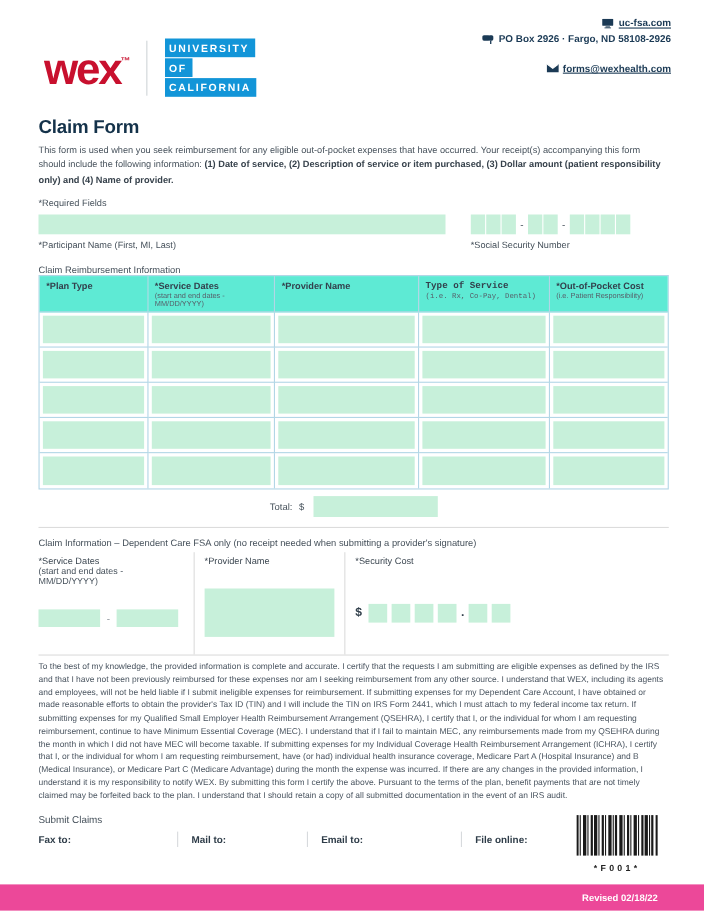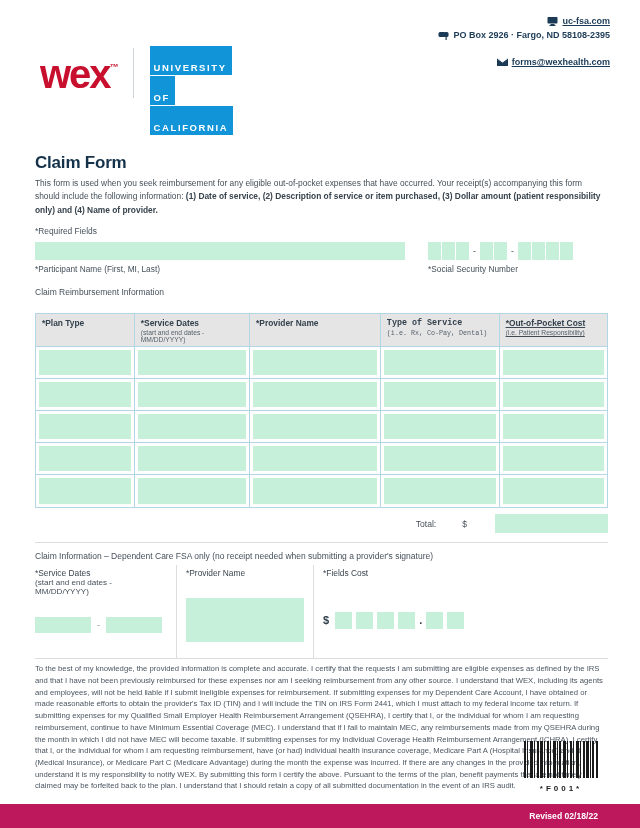--- a/index.html
+++ b/index.html
@@ -1,26 +1,26 @@
 <!DOCTYPE html>
 <html><head>
 <meta charset="utf-8">
 <style>
   * { margin:0; padding:0; box-sizing:border-box; }
   body { background:#e8e8e8; font-family:"Liberation Sans", sans-serif; }
   .page { position:relative; width:640px; height:828px; background:#ffffff; margin:0 auto; overflow:hidden; color:#3f4a54; }
 
   
   .header { display:flex; justify-content:space-between; padding:14px 30px 0 40px; }
-  .brand { display:flex; align-items:flex-start; margin-top:32px; }
+  .brand { display:flex; align-items:flex-start; margin-top:21px; }
   .wex-logo { font-size:40px; font-weight:800; color:#c8102e; letter-spacing:-2px; line-height:1; margin-top:8px; }
   .wex-logo sup { font-size:9px; letter-spacing:0; vertical-align:18px; }
   .brand-divider { width:1px; height:50px; background:#cfd4d8; margin:2px 16px 0 14px; }
   .uc-block { display:flex; flex-direction:column; align-items:flex-start; }
-  .uc-line { display:inline-block; background:#1295d8; color:#fff; font-weight:700; font-size:9.5px; letter-spacing:1.6px; padding:16px 5px 2px 4px; margin-bottom:1px; }
+  .uc-line { display:inline-block; background:#1295d8; color:#fff; font-weight:700; font-size:9.5px; letter-spacing:1.6px; padding:4px 5px 2px 4px; margin-bottom:1px; }
   .contact { font-size:9px; font-weight:700; color:#1b3a55; line-height:14px; }
   .c-line { display:flex; justify-content:flex-end; align-items:center; gap:4px; }
   .c-line svg { flex:0 0 auto; }
   .c-link { color:#1b3a55; text-decoration:underline; }
   .c-email { margin-top:13px; }
   .dot-sep { margin:0 2px; }
 
   
   .content { padding:0 32px 0 35px; }
   .title { font-size:17px; font-weight:800; color:#14324a; letter-spacing:-0.2px; margin-top:17px; }
@@ -35,34 +35,34 @@
   .input-box { height:18px; }
   .f-left { width:370px; }
   .f-right { width:180px; }
   .f-label { font-size:8.3px; color:#45505a; margin-top:4px; }
   .ssn-row { display:flex; align-items:center; }
   .ssn-group { display:flex; gap:1px; }
   .ssn-cell { width:13px; height:18px; background:#c7f0da; }
   .ssn-dash { margin:0 4px; font-size:9px; color:#45505a; }
 
   
-  .section-label { font-size:8.5px; color:#45505a; margin-top:13px; margin-bottom:16px; }
+  .section-label { font-size:8.5px; color:#45505a; margin-top:13px; margin-bottom:0; }
   .claim-table { border:1px solid #b2d6e6; width:100%; }
   .trow { display:flex; }
   .tcell { border-right:1px solid #b2d6e6; border-bottom:1px solid #b2d6e6; }
   .tcell:last-child { border-right:none; }
   .trow:last-child .tcell { border-bottom:none; }
-  .c1{width:17.3%;} .c2{width:20.2%;} .c3{width:22.9%;} .c4{width:20.8%;font-family:Liberation Mono, monospace;} .c5{width:18.8%;text-decoration:underline;}
-  .thead .tcell { padding:4px 6px 3px 6px; background:#e5e5e5; }
+  .c1{width:17.3%;} .c2{width:20.2%;} .c3{width:22.9%;} .c4{width:20.8%;font-family:Liberation Mono, monospace;} .c5{width:18.8%;}
+  .thead .tcell { padding:4px 6px 3px 6px; background:#5eead4; }
   .h-label { font-size:8.4px; font-weight:700; color:#33414d; }
   .h-sub { font-size:6.7px; color:#56616b; margin-top:1px; min-height:8px; }
   .tbody .tcell { height:32px; padding:3px; }
   .cell-fill { width:100%; height:100%; background:#c7f0da; }
 
-  .total-row { display:flex; justify-content:flex-end; align-items:center; margin-top:6px;gap:20px; }
+  .total-row { display:flex; justify-content:center; align-items:center; margin-top:6px; }
   .total-label { font-size:8.6px; color:#45505a; }
   .total-cur { font-size:8.6px; color:#45505a; margin-left:6px; }
   .total-box { width:113px; height:19px; margin-left:8px; }
 
   .hr { border:none; border-top:1px solid #dcdcdc; margin:9px 0 0 0; }
 
   
   .dc-title { font-size:8.5px; color:#45505a; margin-top:8px; }
   .dc-grid { display:flex; margin-top:4px; border-bottom:1px solid #dcdcdc; }
   .dc-col { border-right:1px solid #dcdcdc; padding:0 9px 10px 9px; }
@@ -90,21 +90,21 @@
   .submit-grid { display:flex; margin-top:6px; }
   .sc-col { border-right:1px solid #d7dadd; padding:0 12px; font-size:9px; line-height:14px; font-weight:700; color:#2e3c48; }
   .sc-col:first-child { padding-left:0; width:127px; }
   .sc-col.m { width:118px; }
   .sc-col.e { width:140px; }
   .sc-col:last-child { border-right:none; flex:1; }
 
   
   .barcode-wrap { position:absolute; right:42px; top:741px; width:74px; text-align:center; }
   .barcode-text { font-size:8px; font-weight:700; letter-spacing:3px; color:#222; margin-top:2px; }
-  .footer { position:absolute; left:0; bottom:0; width:100%; height:24px; background:#be185d; }
+  .footer { position:absolute; left:0; bottom:0; width:100%; height:24px; background:#ec4899; }
   .footer-text { position:absolute; right:42px; top:0; line-height:24px; color:#ffffff; font-size:8.6px; font-weight:700; }
   .icon { fill:#1b3a55; }
 </style>
 </head>
 <body>
 
 <div class="page">
 
   <div class="header">
     <div class="brand">
@@ -124,21 +124,21 @@
             <rect x="2.5" y="8" width="6" height="1"></rect>
           </svg>
         <span class="c-link">uc-fsa.com</span>
       </div>
       <div class="c-line">
         <svg class="icon" width="11" height="9" viewBox="0 0 11 9">
             <rect x="0.5" y="1" width="7" height="5" rx="1.5"></rect>
             <rect x="6" y="1" width="4.5" height="5" rx="1.5"></rect>
             <rect x="7.5" y="6" width="1.2" height="3"></rect>
           </svg>
-        <span>PO Box 2926 · Fargo, ND 58108-2395</span>
+        <span>PO Box 2926 · Fargo, ND 58108-2926</span>
       </div>
       <div class="c-line c-email">
         <svg class="icon" width="11" height="8" viewBox="0 0 11 8">
             <path d="M0 0h11v8H0z M0 0l5.5 4L11 0" fill-rule="evenodd"></path>
             <path d="M0.3 0.3l5.2 3.8 5.2-3.8" stroke="#fff" stroke-width="1" fill="none"></path>
           </svg>
         <span class="c-link">forms@wexhealth.com</span>
       </div>
     </div>
   </div>
@@ -314,21 +314,21 @@
           <span class="date-box mint"></span>
         </div>
       </div>
       <div class="dc-col dc2">
         <div class="dc-head">*Provider Name</div>
         <div class="dc-field">
             <div class="big-box mint"></div>
           </div>
       </div>
       <div class="dc-col dc4">
-        <div class="dc-head">*Fields Cost</div>
+        <div class="dc-head">*Security Cost</div>
         <div class="dc-field money">
           <span class="cur">$</span>
           <span class="money-cell"></span>
             <span class="money-cell"></span>
             <span class="money-cell"></span>
             <span class="money-cell"></span>
           <span class="dec">.</span>
           <span class="money-cell"></span>
             <span class="money-cell"></span>
         </div>

